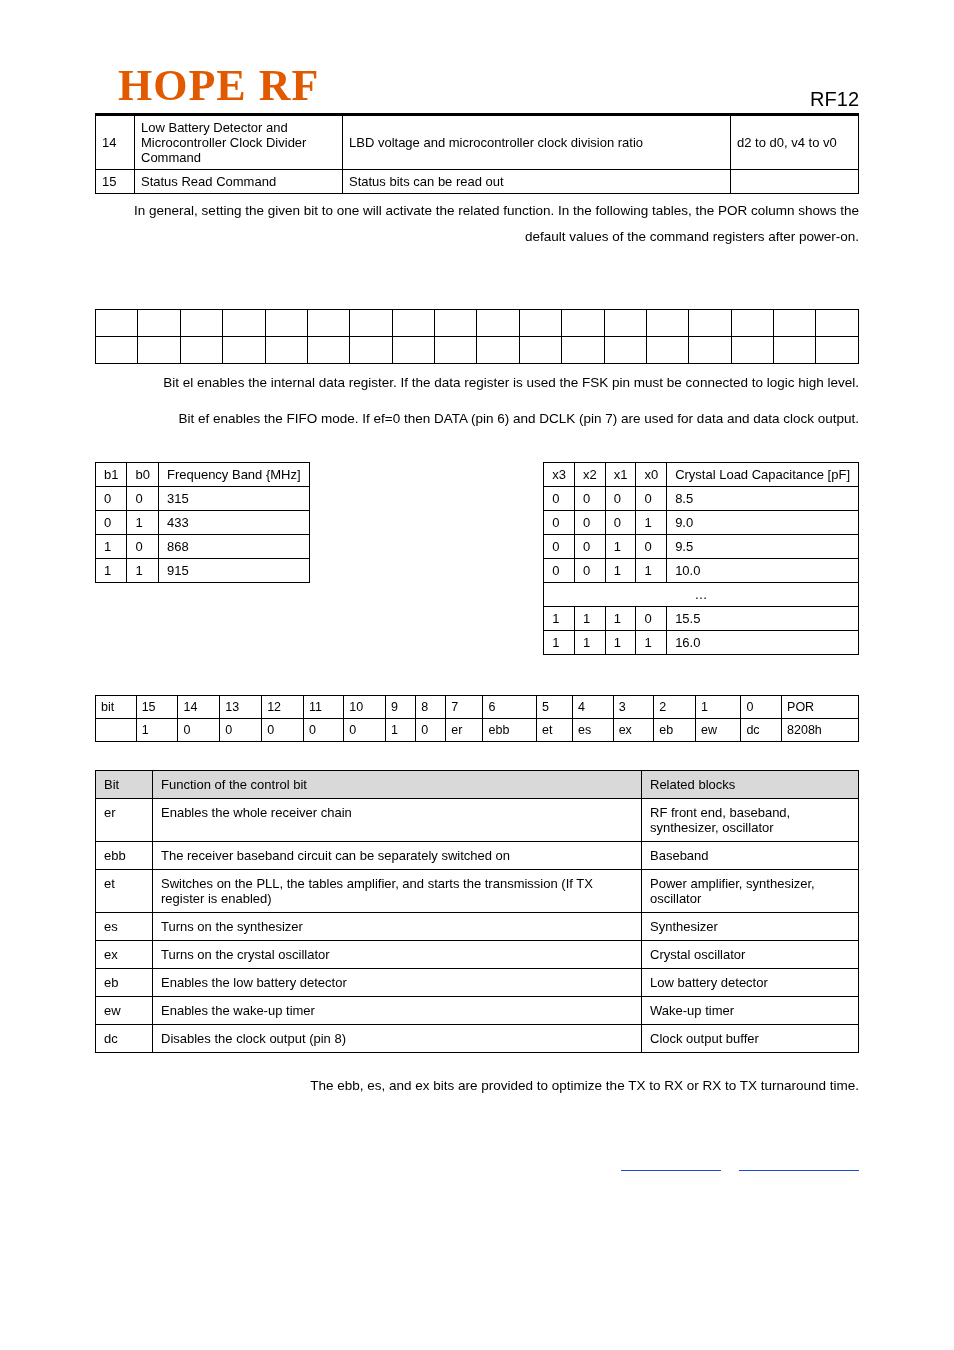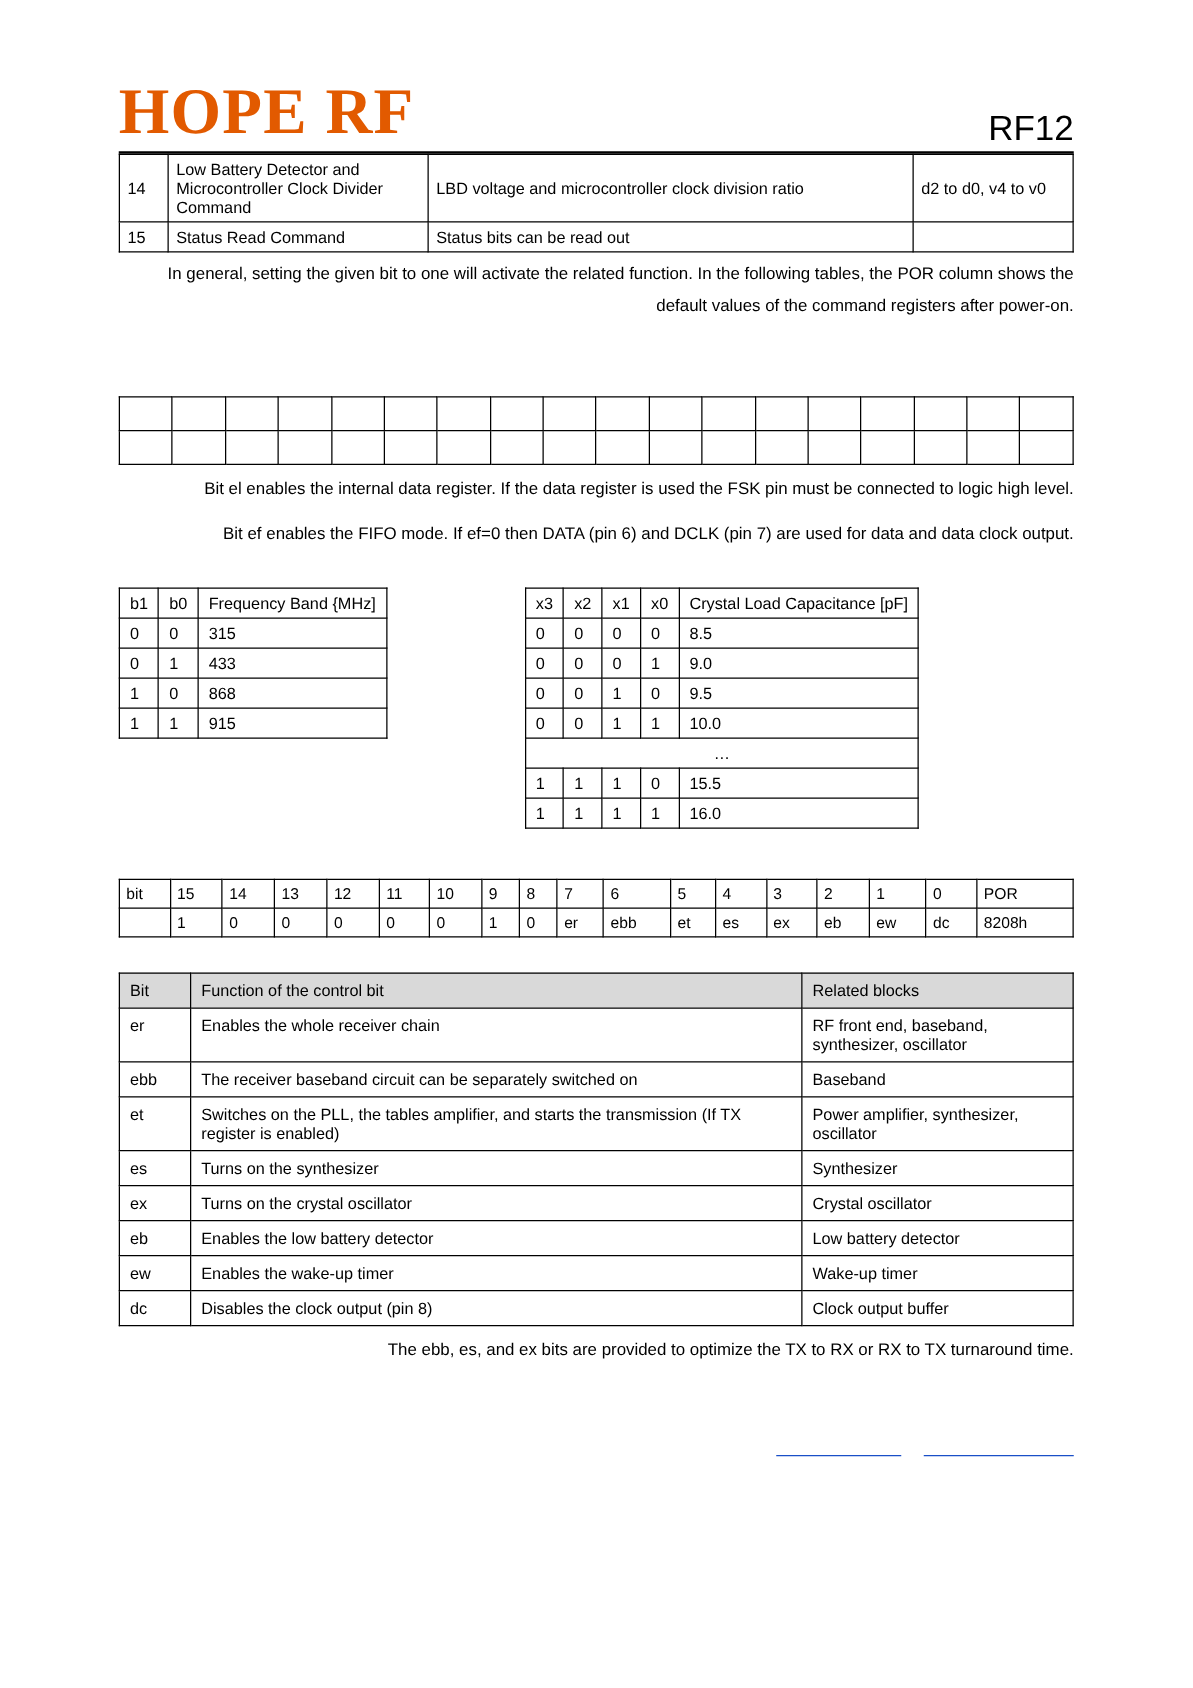--- a/index.html
+++ b/index.html
@@ -18,28 +18,29 @@
   .header {
     display: flex;
     justify-content: space-between;
     align-items: flex-end;
     border-bottom: 2px solid #000;
     padding-bottom: 2px;
     margin-bottom: 0;
   }
   .logo {
     font-family: Georgia, 'Times New Roman', serif;
-    font-size: 52px;
+    font-size: 44px;
     font-weight: 900;
     color: #e25a00;
     letter-spacing: 1px;
+    margin-left: 23px;
   }
   .doc-id {
     font-family: Arial, sans-serif;
-    font-size: 28px;
+    font-size: 20px;
     font-weight: 400;
     color: #000;
   }
   table {
     border-collapse: collapse;
   }
   td, th {
     border: 1px solid #000;
     padding: 4px 6px;
     text-align: left;
@@ -54,21 +55,21 @@
     font-size: 13.5px;
     line-height: 1.9;
     margin: 4px 0 10px 0;
     text-align: right;
   }
   .indent { text-indent: 28px; }
   .empty-bit-table { width:100%; margin-top:60px; }
   .empty-bit-table td { height:18px; border:1px solid #000;}
   .freq-table td { padding:4px 8px;}
   .cap-table td { padding:4px 8px;}
-  .two-col { display:flex; gap:110px; margin-top:30px; align-items:flex-start;}
+  .two-col { display:flex; gap:110px; margin-top:30px; align-items:flex-start;justify-content:space-between;}
   .bit-table { width:100%; margin-top:40px;}
   .bit-table td { padding:4px 5px; font-size:12.5px; text-align:left;}
   .ctrl-table { width:100%; margin-top:28px;}
   .ctrl-table td { padding:6px 8px; vertical-align:top;}
   .ctrl-table .hdr { background:#d9d9d9;}
   .ctrl-table td:nth-child(1){width:40px;}
   .ctrl-table td:nth-child(3){width:200px;}
   .footer-line {
     margin-top:70px;
     display:flex;
@@ -336,20 +337,20 @@
           <td>Wake-up timer</td>
         </tr>
     <tr>
           <td>dc</td>
           <td>Disables the clock output (pin 8)</td>
           <td>Clock output buffer</td>
         </tr>
   </tbody>
     </table>
 
-  <p class="body" style="margin-top:6px;">The ebb, es, and ex bits are provided to optimize the TX to RX or RX to TX turnaround time.</p>
+  <p class="body" style="margin-top:20px;">The ebb, es, and ex bits are provided to optimize the TX to RX or RX to TX turnaround time.</p>
 
   <div class="footer-line">
     <span style="width:100px;"></span>
     <span style="width:120px;"></span>
   </div>
 
 </div>
 
 </body></html>

